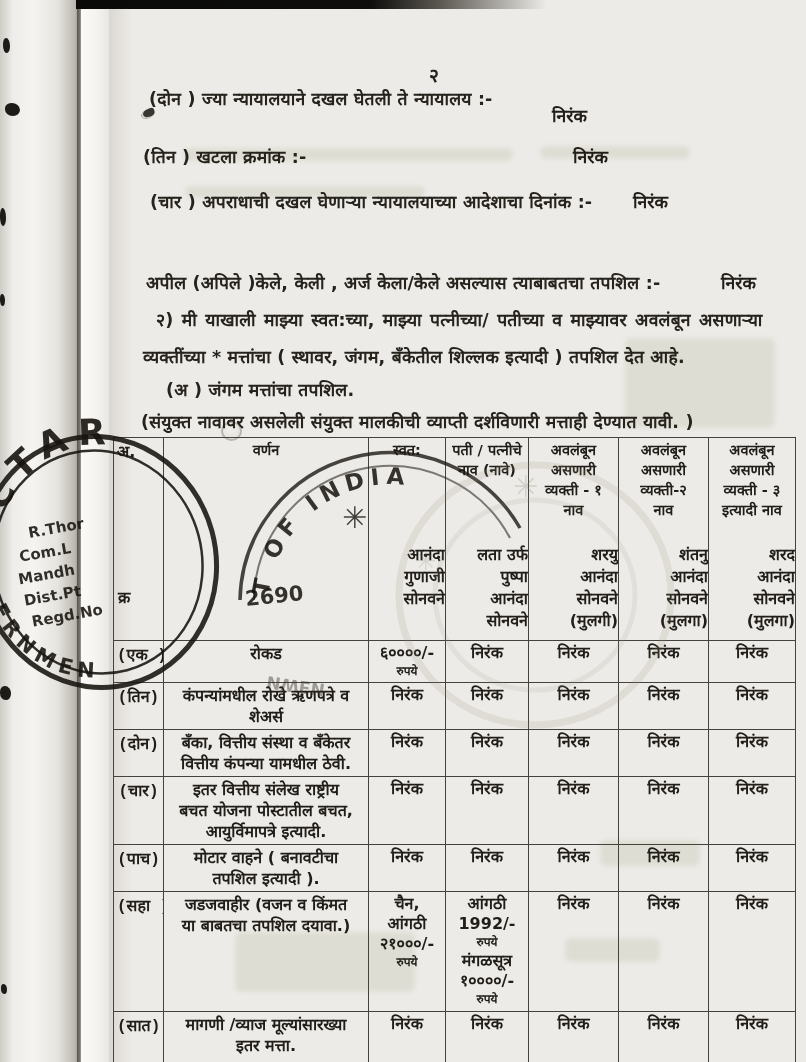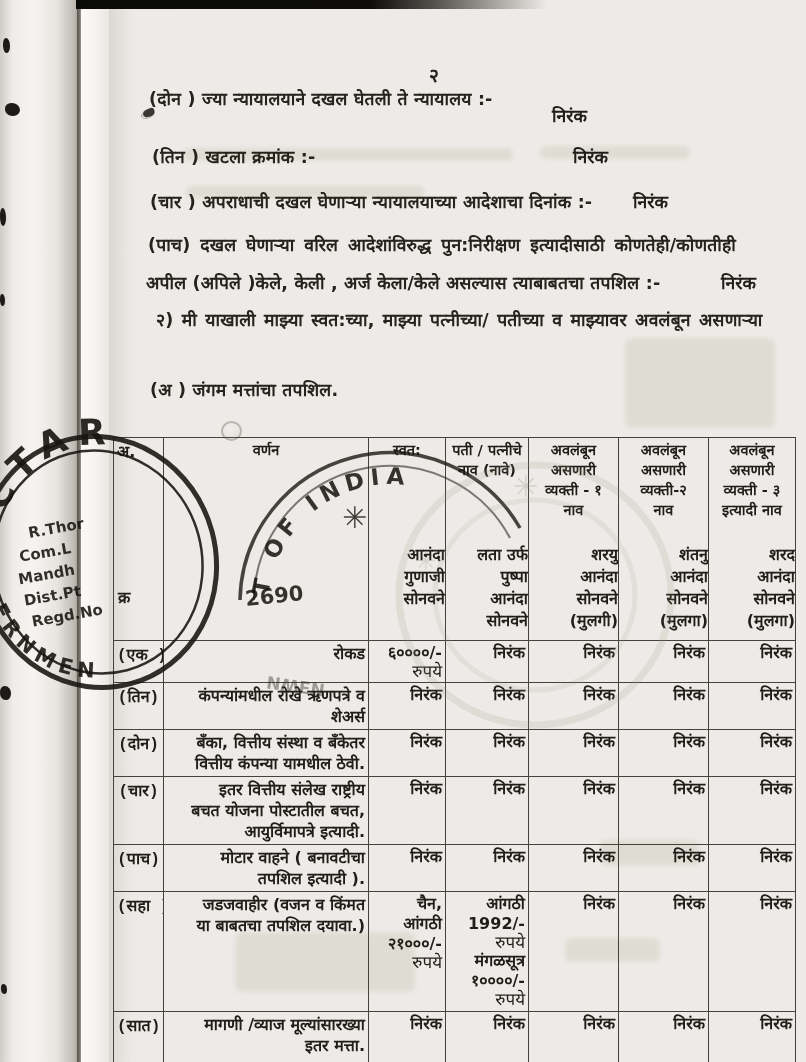--- a/index.html
+++ b/index.html
@@ -32,25 +32,25 @@
     table-layout:fixed;color:#211e19;}
   table.assets td,table.assets th{border:1.4px solid #45423b;vertical-align:top;padding:2px 3px;
     font-weight:600;overflow:hidden;}
   th.hsr{position:relative;font-size:16px;text-align:left;padding:5px 0 0 6px;font-weight:700;}
   th.hsr .sr2{position:absolute;top:148px;left:4px;}
   th.hcol{position:relative;font-size:14.5px;font-weight:600;text-align:center;padding-top:8px;}
   .ht div{line-height:20px;}
   .hn{position:absolute;top:106px;left:0;right:0;text-align:right;font-size:16px;}
   .hn div{line-height:22px;}
   td.sr{font-size:16px;text-align:center;padding-top:4px;white-space:nowrap;font-family:Liberation Mono, monospace;}
-  td.desc{font-size:16px;text-align:right;padding:3px 4px 0 8px;}
+  td.desc{font-size:16px;text-align:center;padding:3px 4px 0 8px;}
   td.desc div{line-height:21px;}
-  td.val{font-size:16px;text-align:right;padding-top:4px;font-weight:700;}
+  td.val{font-size:16px;text-align:center;padding-top:4px;font-weight:700;}
   td.val div{line-height:20px;}
-  td.val div.small{font-size:17px;line-height:17px;font-weight:400;}
+  td.val div.small{font-size:12px;line-height:17px;font-weight:700;}
   
   svg.stamp{position:absolute;overflow:visible;}
 </style>
 </head>
 <body>
 
 <div class="scan">
 
   <div class="fold-left"></div>
   <div class="fold-line"></div>
@@ -75,41 +75,39 @@
   <div class="bleed" style="left:565px;top:938px;width:95px;height:24px"></div>
 
   <div class="pageno" style="left:429px;top:62px">२</div>
 
   <div class="tline" style="left:149px;top:86px">
     <span>(दोन )</span>
     <span>ज्या न्यायालयाने दखल घेतली ते न्यायालय :-</span>
   </div>
   <div class="tval" style="left:552px;top:103px">निरंक</div>
 
-  <div class="tline" style="left:152px;top:144px">
+  <div class="tline" style="left:143px;top:144px">
     <span>(तिन )</span>
     <span>खटला क्रमांक  :-</span>
   </div>
   <div class="tval" style="left:573px;top:144px">निरंक</div>
 
   <div class="tline" style="left:150px;top:189px">
     <span>(चार )</span>
     <span>अपराधाची दखल घेणाऱ्या  न्यायालयाच्या आदेशाचा दिनांक  :-</span>
   </div>
   <div class="tval" style="left:633px;top:189px">निरंक</div>
 
-  <div class="tline ws3" style="left:148px;top:232px">
-    <span>(पाच)</span>
-    <span>दखल घेणाऱ्या वरिल आदेशांविरुद्ध पुन:निरीक्षण इत्यादीसाठी कोणतेही/कोणतीही</span>
-  </div>
   <div class="tline" style="left:146px;top:270px">अपील (अपिले )केले, केली , अर्ज केला/केले असल्यास त्याबाबतचा तपशिल  :-</div>
   <div class="tval" style="left:721px;top:270px">निरंक</div>
 
   <div class="tline ws2" style="left:156px;top:307px">२) मी याखाली माझ्या  स्वत:च्या, माझ्या पत्नीच्या/ पतीच्या व माझ्यावर अवलंबून असणाऱ्या</div>
-  <div class="tline" style="left:150px;top:377px">(अ )  जंगम मत्तांचा तपशिल.</div>
+  <div class="tline" style="left:143px;top:344px">व्यक्तींच्या * मत्तांचा ( स्थावर, जंगम, बँकेतील शिल्लक इत्यादी ) तपशिल देत आहे.</div>
+  <div class="tline" style="left:166px;top:377px">(अ )  जंगम मत्तांचा तपशिल.</div>
+  <div class="tline" style="left:141px;top:409px">(संयुक्त नावावर असलेली संयुक्त मालकीची व्याप्ती दर्शविणारी मत्ताही देण्यात यावी. )</div>
 
   <table class="assets">
     <colgroup>
       <col style="width:50px">
         <col style="width:205px">
         <col style="width:77px">
       <col style="width:83px">
         <col style="width:90px">
         <col style="width:90px">
         <col style="width:87px">

